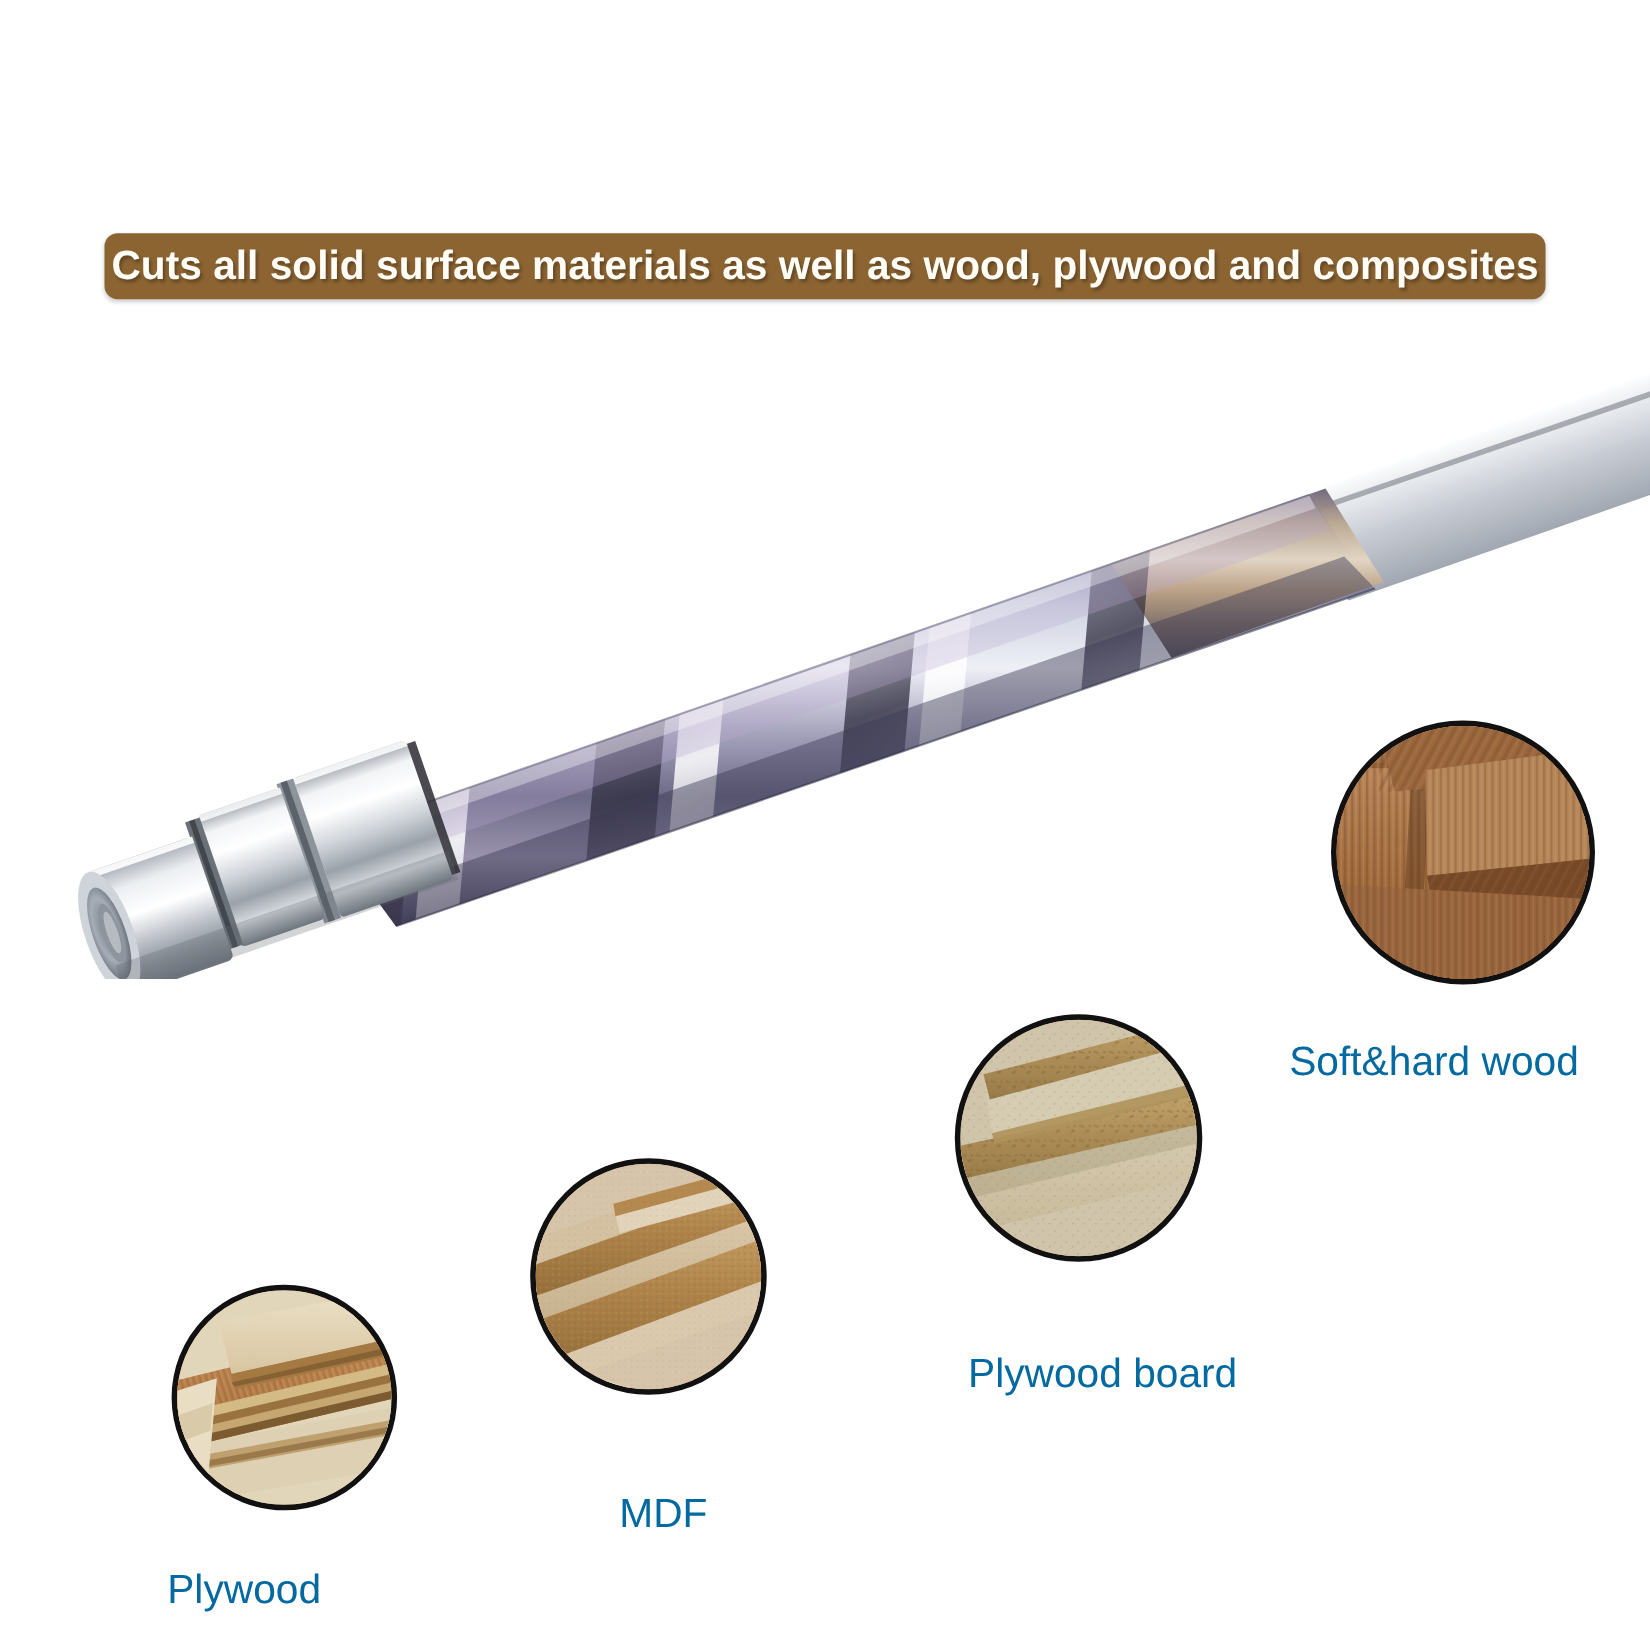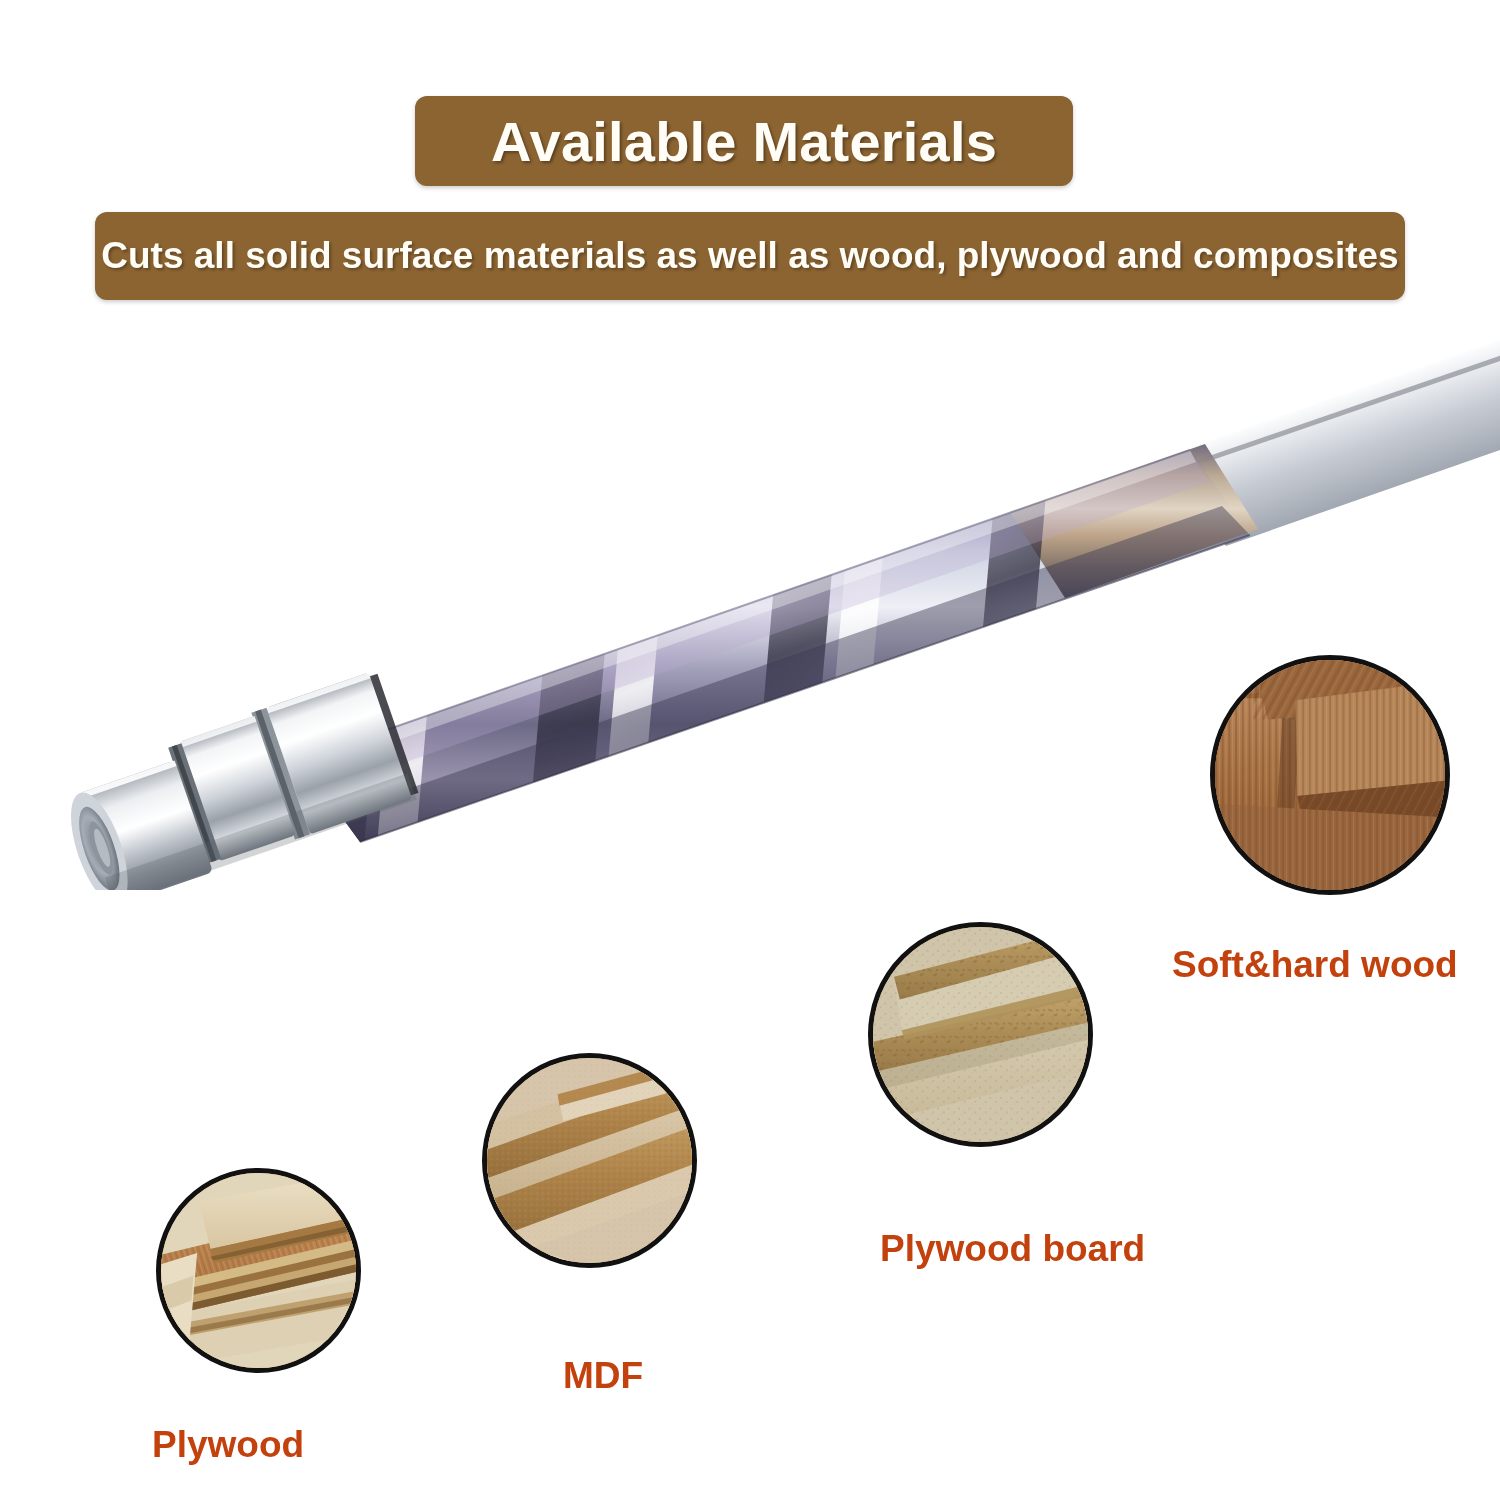--- a/index.html
+++ b/index.html
@@ -17,21 +17,21 @@
     box-shadow:0 2px 4px rgba(0,0,0,.20);
   }
   .title-badge span{
     color:#FFFDF6; font-size:56px; font-weight:bold; letter-spacing:.2px;
     text-shadow:2px 2px 3px rgba(0,0,0,.35);
     font-family:"Liberation Sans", sans-serif; white-space:nowrap;
   }
 
   
   .subtitle-bar{
-    position:absolute; left:95px; top:212px; width:1310px; height:88px;
+    position:absolute; left:95px; top:212px; width:1310px; height:60px;
     background:#8C6432; border-radius:12px;
     display:flex; align-items:center; justify-content:center;
     box-shadow:0 2px 4px rgba(0,0,0,.20);
   }
   .subtitle-bar span{
     color:#FFFDF6; font-size:37px; font-weight:bold;
     text-shadow:2px 2px 3px rgba(0,0,0,.30);
     white-space:nowrap; font-family:"Liberation Sans", sans-serif;
   }
 
@@ -42,35 +42,32 @@
   
   .mat{ position:absolute; border-radius:50%; overflow:hidden;
         border:5px solid #111; background:#cdb18a; }
   .mat .inner{ position:absolute; inset:0; }
 
   .mat-wood      { left:1210px; top:655px;  width:240px; height:240px; }
   .mat-particle  { left:868px;  top:922px;  width:225px; height:225px; }
   .mat-mdf       { left:482px;  top:1053px; width:215px; height:215px; }
   .mat-plywood   { left:156px;  top:1168px; width:205px; height:205px; }
 
-  .caption{ position:absolute; color:#c2410c; font-weight:bold;
+  .caption{ position:absolute; color:#0369a1; font-weight:normal;
             font-family:"Liberation Sans", sans-serif; white-space:nowrap; }
   .cap-wood     { left:1172px; top:944px;  font-size:37px; }
   .cap-particle { left:880px;  top:1228px; font-size:37px; }
   .cap-mdf      { left:563px;  top:1355px; font-size:37px;text-align:right; }
   .cap-plywood  { left:152px;  top:1424px; font-size:37px; }
 </style>
 </head>
 <body>
 
 <div class="stage">
 
-  <div class="title-badge">
-    <span>Available Materials</span>
-  </div>
 
   <div class="subtitle-bar">
     <span>Cuts all solid surface materials as well as wood, plywood and composites</span>
   </div>
 
   <div class="tool-wrap">
     <svg width="1500" height="560" viewBox="0 0 1500 560" xmlns="http://www.w3.org/2000/svg">
       <defs>
 
         <linearGradient id="shankG" x1="0" y1="0" x2="0" y2="1">

